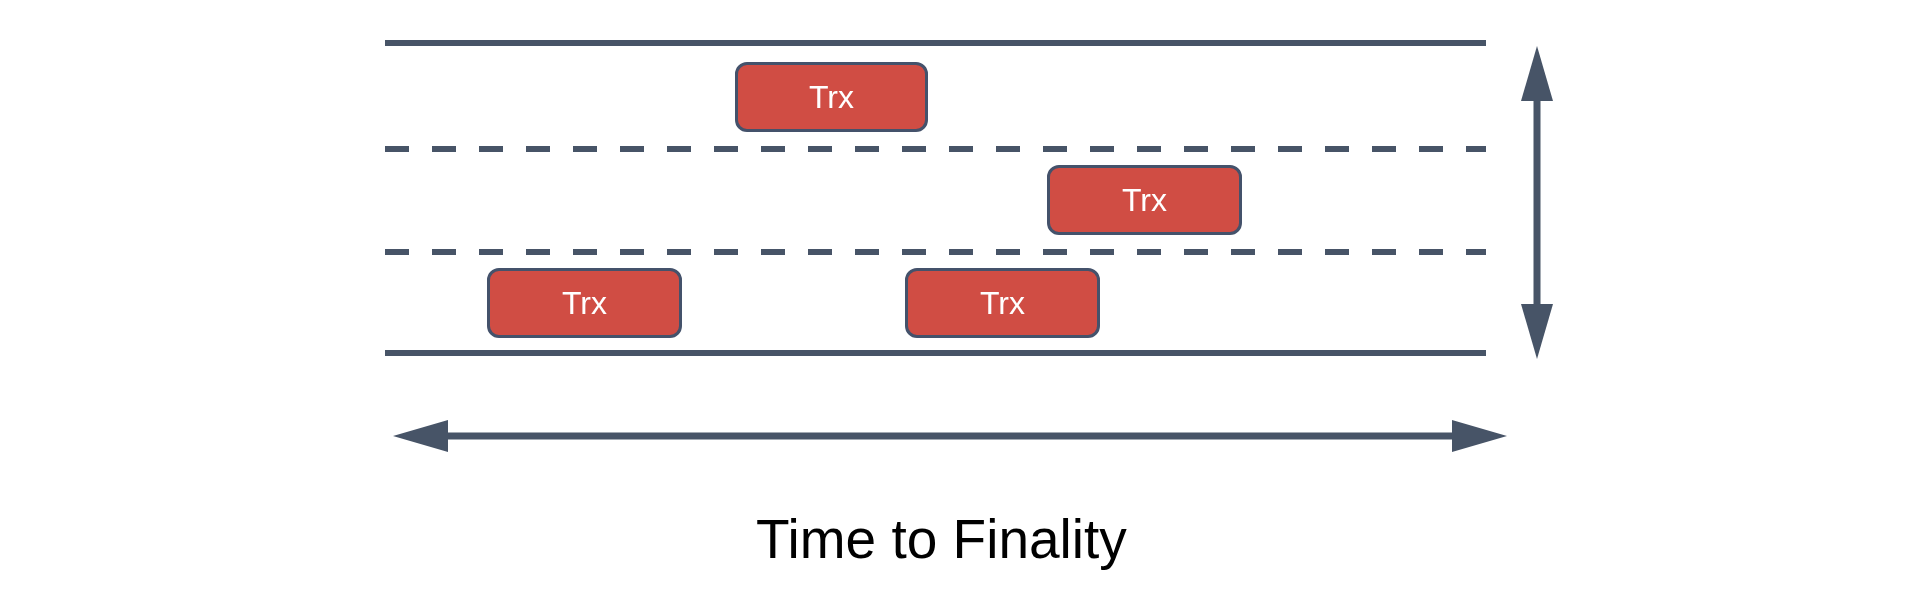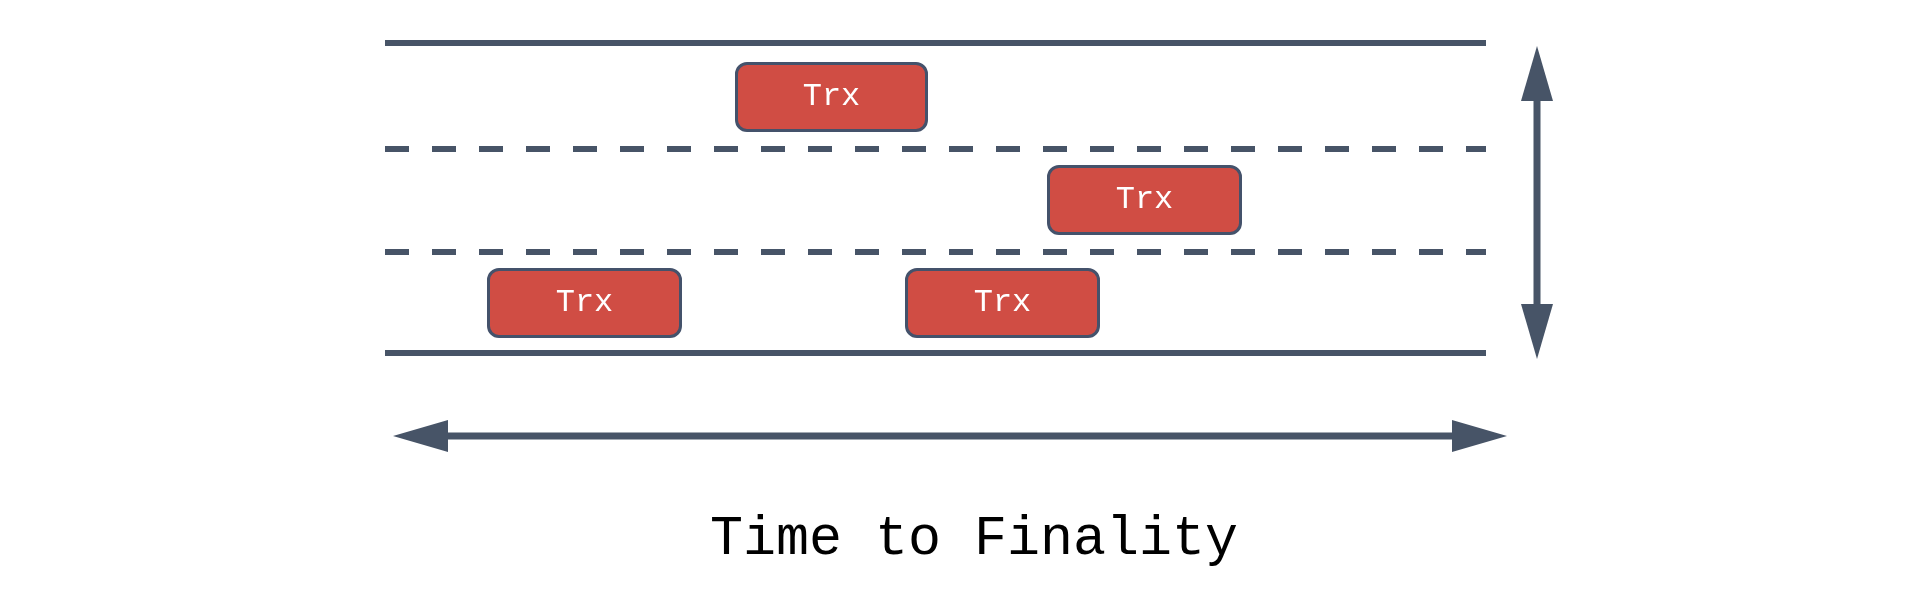--- a/index.html
+++ b/index.html
@@ -10,21 +10,21 @@
     --trx-text:#FFFFFF;
     --label-text:#000000;
     --bg:#FFFFFF;
   }
   html,body{margin:0;padding:0;background:var(--bg);}
   .canvas{
     position:relative;
     width:1920px;height:613px;
     background:var(--bg);
     overflow:hidden;
-    font-family:Liberation Mono, monospace;
+    font-family:Liberation Sans, sans-serif;
   }
   .road-line{
     position:absolute;
     left:385px;width:1101px;height:6px;
     background:var(--road);
   }
   .road-line.top{top:40px;}
   .road-line.bottom{top:350px;}
   .lane-divider{
     position:absolute;
@@ -54,21 +54,21 @@
   .v-arrow{position:absolute;left:1517px;top:46px;}
   .h-arrow{position:absolute;left:393px;top:416px;}
   .axis-label{
     position:absolute;
     color:var(--label-text);
     font-size:55px;
     line-height:1;
     white-space:nowrap;
   }
   .throughput-label{left:1590px;top:156px;}
-  .time-label{left:710px;top:512px;}
+  .time-label{left:756px;top:512px;}
 </style>
 </head>
 <body>
 
 <div class="canvas">
 
   <div class="road-line top"></div>
   <div class="lane-divider d1"></div>
   <div class="lane-divider d2"></div>
   <div class="road-line bottom"></div>

